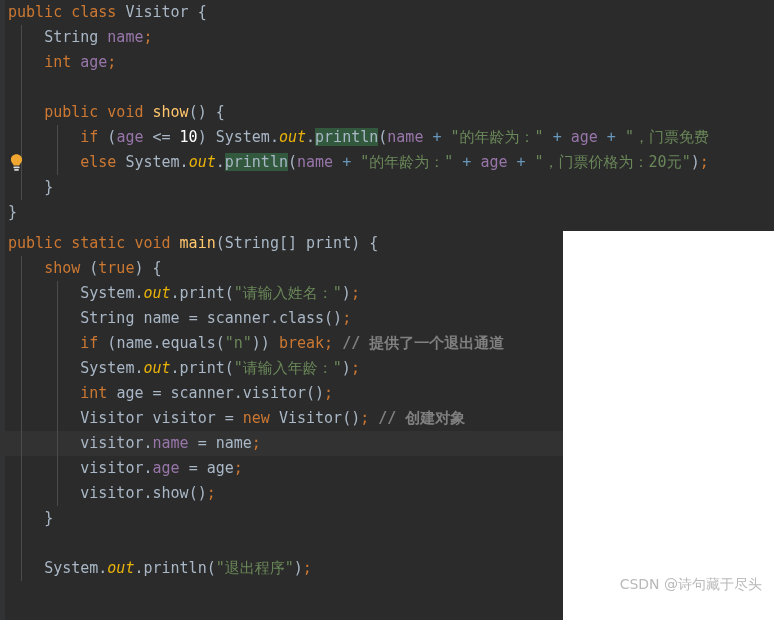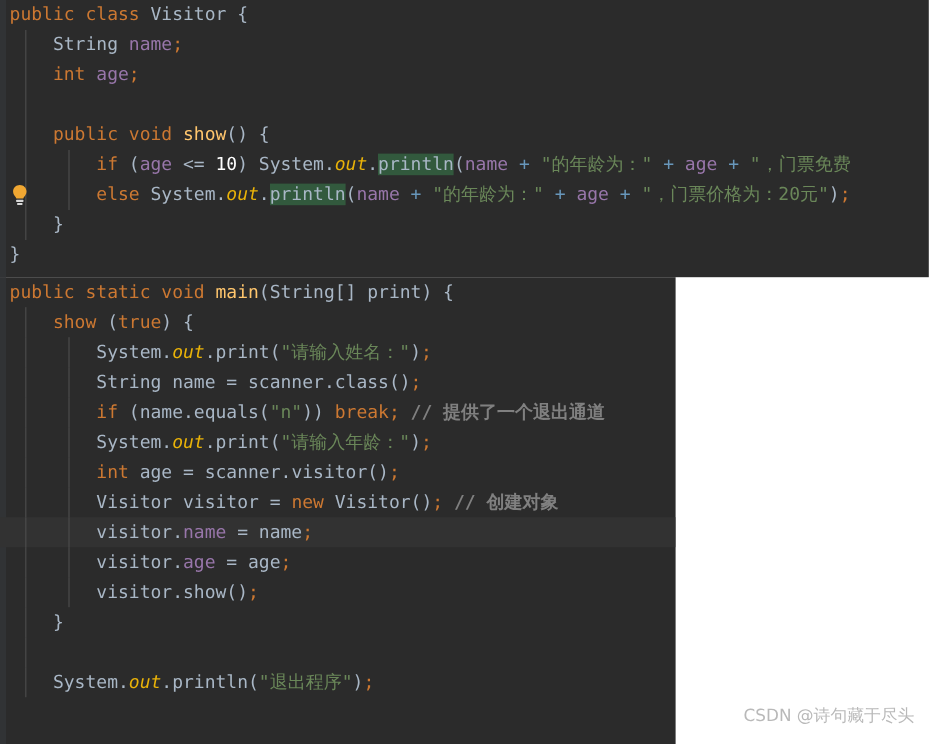--- a/index.html
+++ b/index.html
@@ -95,21 +95,21 @@
     left: 8px;
     top: 153px;
     width: 17px;
     height: 20px;
   }
 
   
   #watermark {
     position: absolute;
     right: 12px;
-    bottom: 14px;
+    bottom: 26px;
     color: #b9b9b9;
     font-size: 14px;
     font-family: "DejaVu Sans", "Liberation Sans", sans-serif;
     white-space: nowrap;
     user-select: none;
   }
 </style>
 </head>
 <body>
 

